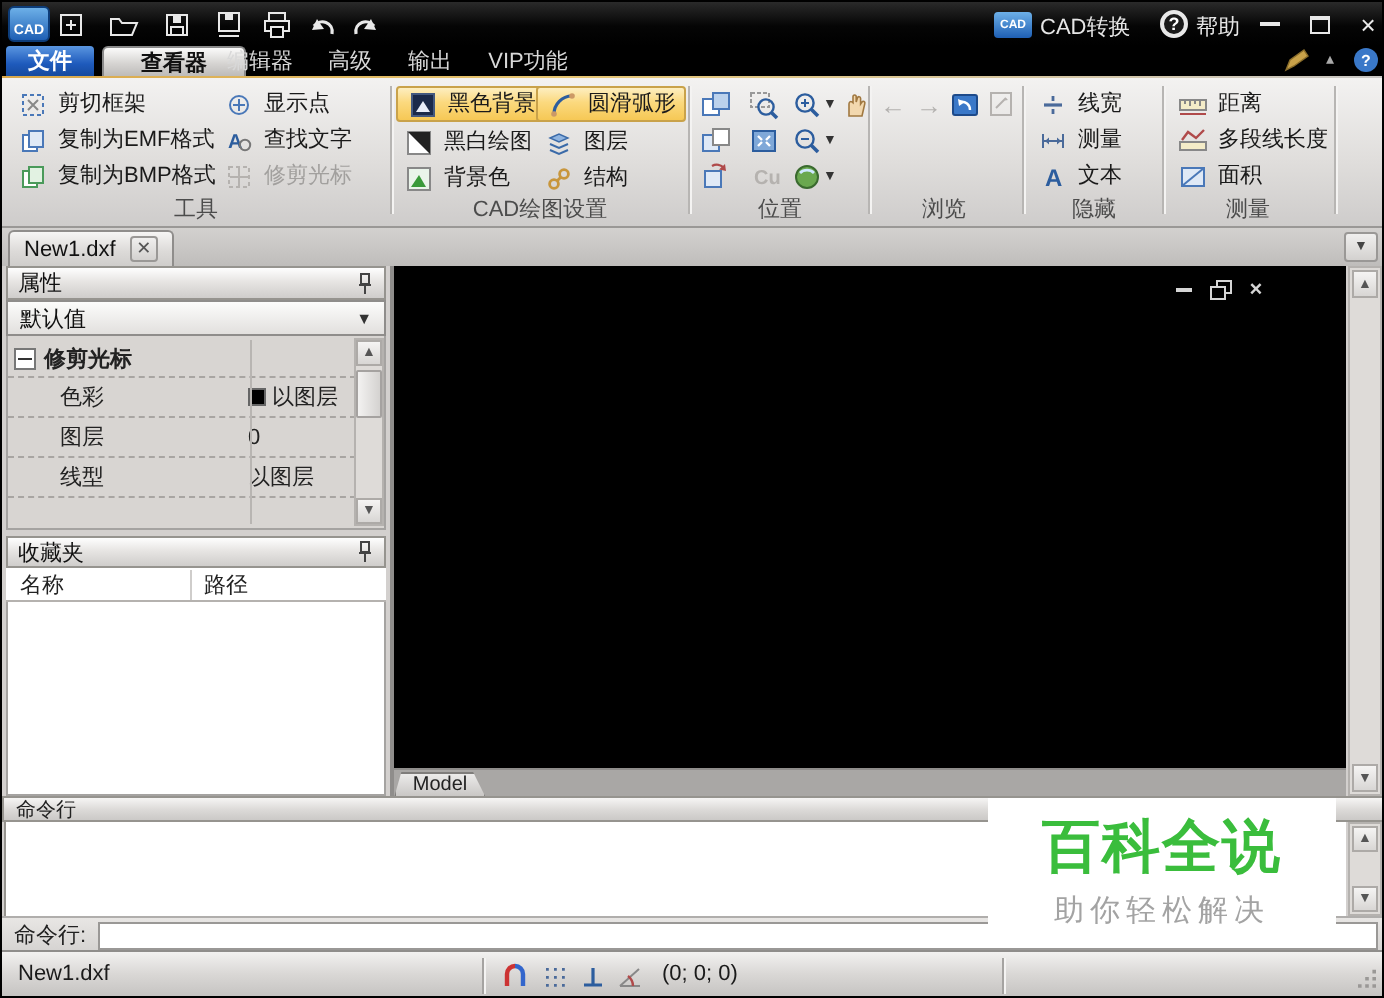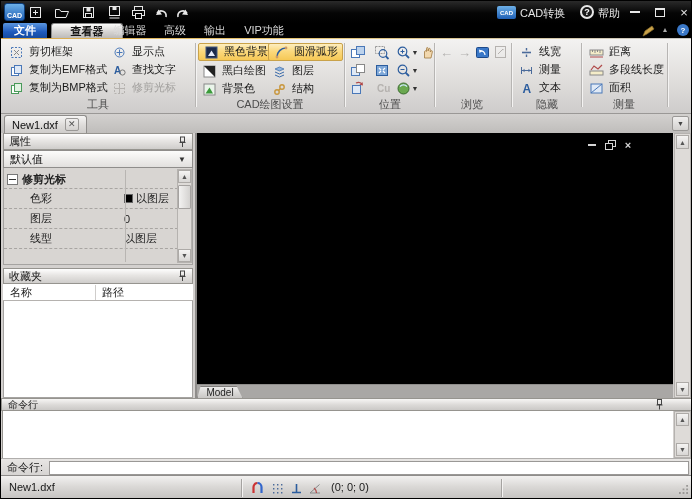--- a/index.html
+++ b/index.html
@@ -521,20 +521,24 @@
         <rect x="2.5" y="0.5" width="4" height="5" fill="none" stroke="#444"></rect>
         <path d="M1.5 6h6M4.5 6v4.5" stroke="#444"></path>
       </svg>
   </div>
   <div class="a cmdwhite"></div>
   <div class="a sb" style="left:673px;top:410px;width:17px;height:47px">
     <div class="sbbtn" style="left:1px;top:1px;width:13px;height:13px">▲</div>
     <div class="sbbtn" style="left:1px;bottom:1px;width:13px;height:13px">▼</div>
   </div>
 
+  <div class="a wm">
+    <div class="wmtitle" style="color:#3abd3c">百科全说</div>
+    <div class="wmsub">助你轻松解决</div>
+  </div>
 
   <div class="a cmdrow">
     <span style="margin-left:6px">命令行:</span>
     <input class="cmdinput" value="" style="">
   </div>
 
   <div class="a status">
     <span class="a" style="left:8px;top:5px">New1.dxf</span>
     <span class="seg" style="left:240px"></span>
     <span class="sticon" style="left:247px">

